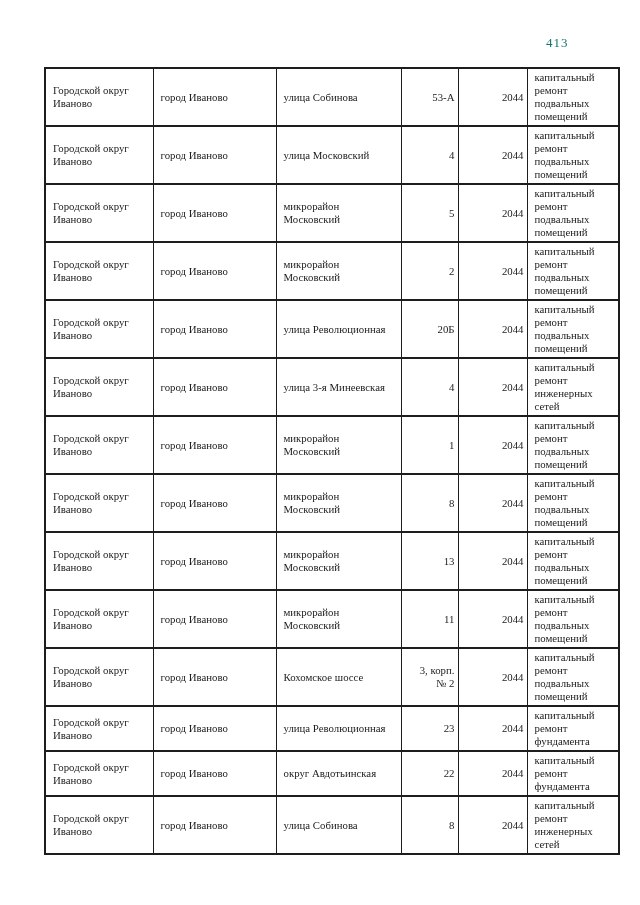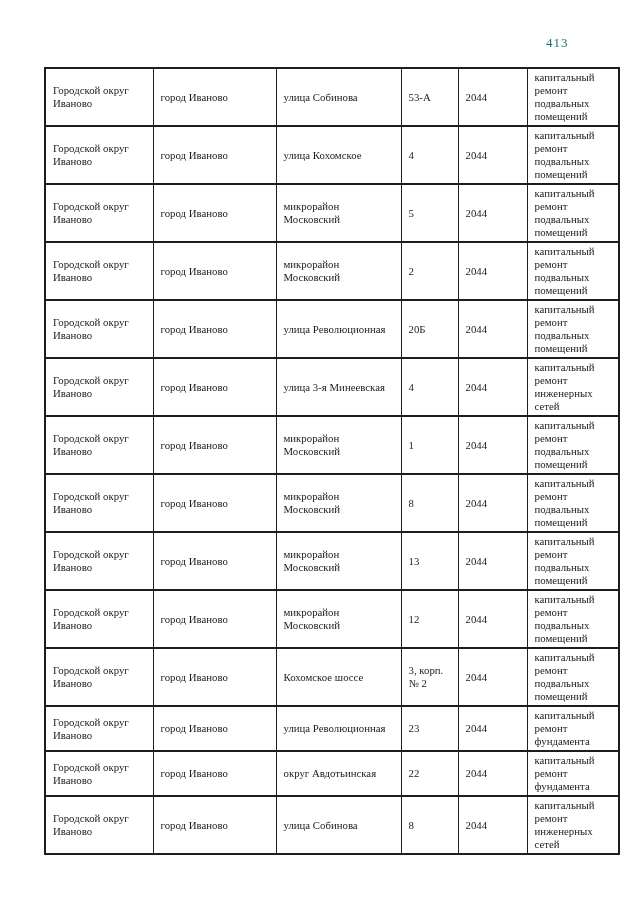--- a/index.html
+++ b/index.html
@@ -43,21 +43,21 @@
     overflow: hidden;
     word-wrap: break-word;
   }
   table.repair-table tr { height: 56px; }
   
   table.repair-table tr:nth-child(12),
   table.repair-table tr:nth-child(13) { height: 43px; }
   table.repair-table tr:nth-child(14) { height: 55px; }
 
   td.col-house, td.col-year {
-    text-align: left;
+    text-align: right;
     padding: 2px 2px;
   }
   td.col-work {
     padding-left: 5px;
     padding-right: 2px;
   }
 </style>
 </head>
 <body>
 
@@ -77,21 +77,21 @@
         <td>Городской округ Иваново</td>
         <td>город Иваново</td>
         <td>улица Собинова</td>
         <td class="col-house">53-А</td>
         <td class="col-year">2044</td>
         <td class="col-work">капитальный ремонт подвальных помещений</td>
       </tr>
       <tr>
         <td>Городской округ Иваново</td>
         <td>город Иваново</td>
-        <td>улица Кохомское</td>
+        <td>улица Московский</td>
         <td class="col-house">4</td>
         <td class="col-year">2044</td>
         <td class="col-work">капитальный ремонт подвальных помещений</td>
       </tr>
       <tr>
         <td>Городской округ Иваново</td>
         <td>город Иваново</td>
         <td>микрорайон Московский</td>
         <td class="col-house">5</td>
         <td class="col-year">2044</td>
@@ -142,21 +142,21 @@
         <td>город Иваново</td>
         <td>микрорайон Московский</td>
         <td class="col-house">13</td>
         <td class="col-year">2044</td>
         <td class="col-work">капитальный ремонт подвальных помещений</td>
       </tr>
       <tr>
         <td>Городской округ Иваново</td>
         <td>город Иваново</td>
         <td>микрорайон Московский</td>
-        <td class="col-house">12</td>
+        <td class="col-house">11</td>
         <td class="col-year">2044</td>
         <td class="col-work">капитальный ремонт подвальных помещений</td>
       </tr>
       <tr>
         <td>Городской округ Иваново</td>
         <td>город Иваново</td>
         <td>Кохомское шоссе</td>
         <td class="col-house">3, корп. №&nbsp;2</td>
         <td class="col-year">2044</td>
         <td class="col-work">капитальный ремонт подвальных помещений</td>

